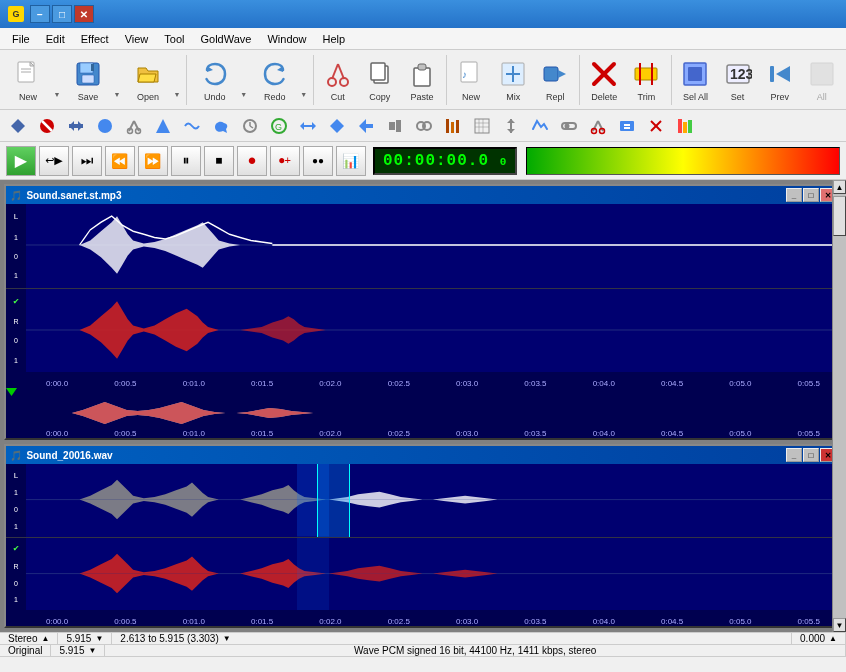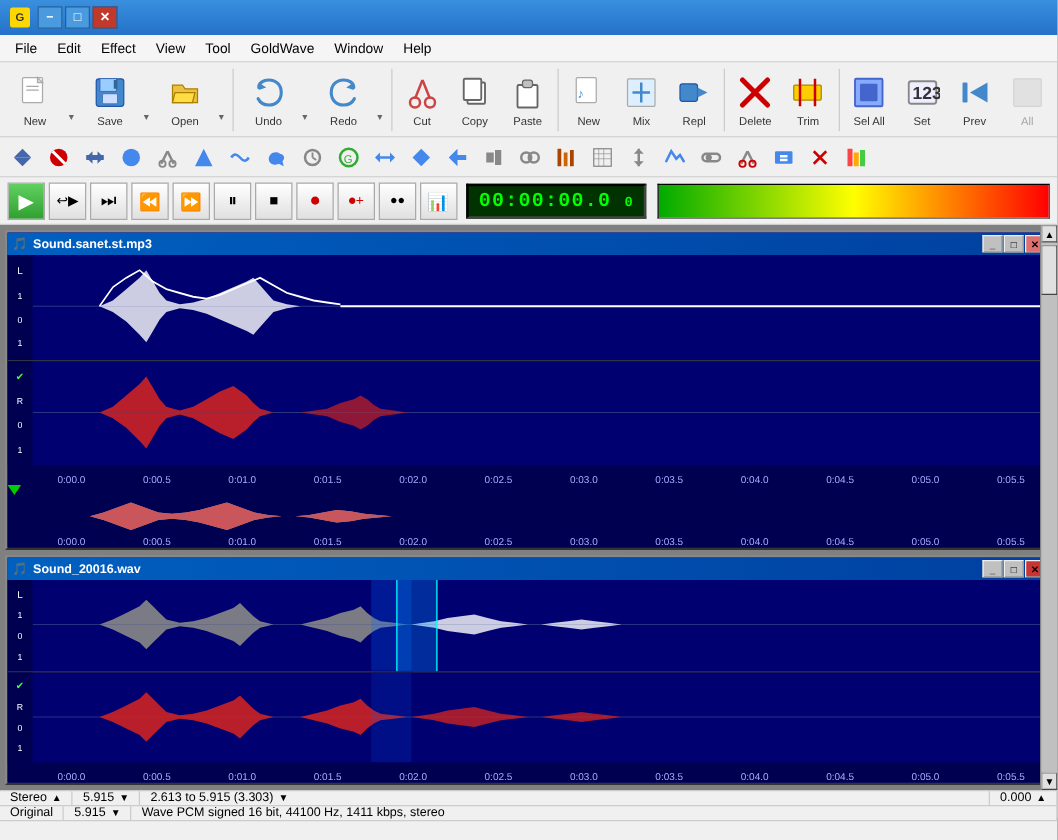--- a/index.html
+++ b/index.html
@@ -938,17 +938,17 @@
     </div>
   </div>
   <div class="status-row">
     <div class="status-cell">
       <span>Original</span>
     </div>
     <div class="status-cell">
       <span>5.915</span>
       <span class="dropdown-arrow">▼</span>
     </div>
-    <div class="status-cell" style="flex:1;">
+    <div class="status-cell" style="flex:1;justify-content:center;">
       <span>Wave PCM signed 16 bit, 44100 Hz, 1411 kbps, stereo</span>
     </div>
   </div>
 </div>
 
 </body></html>

